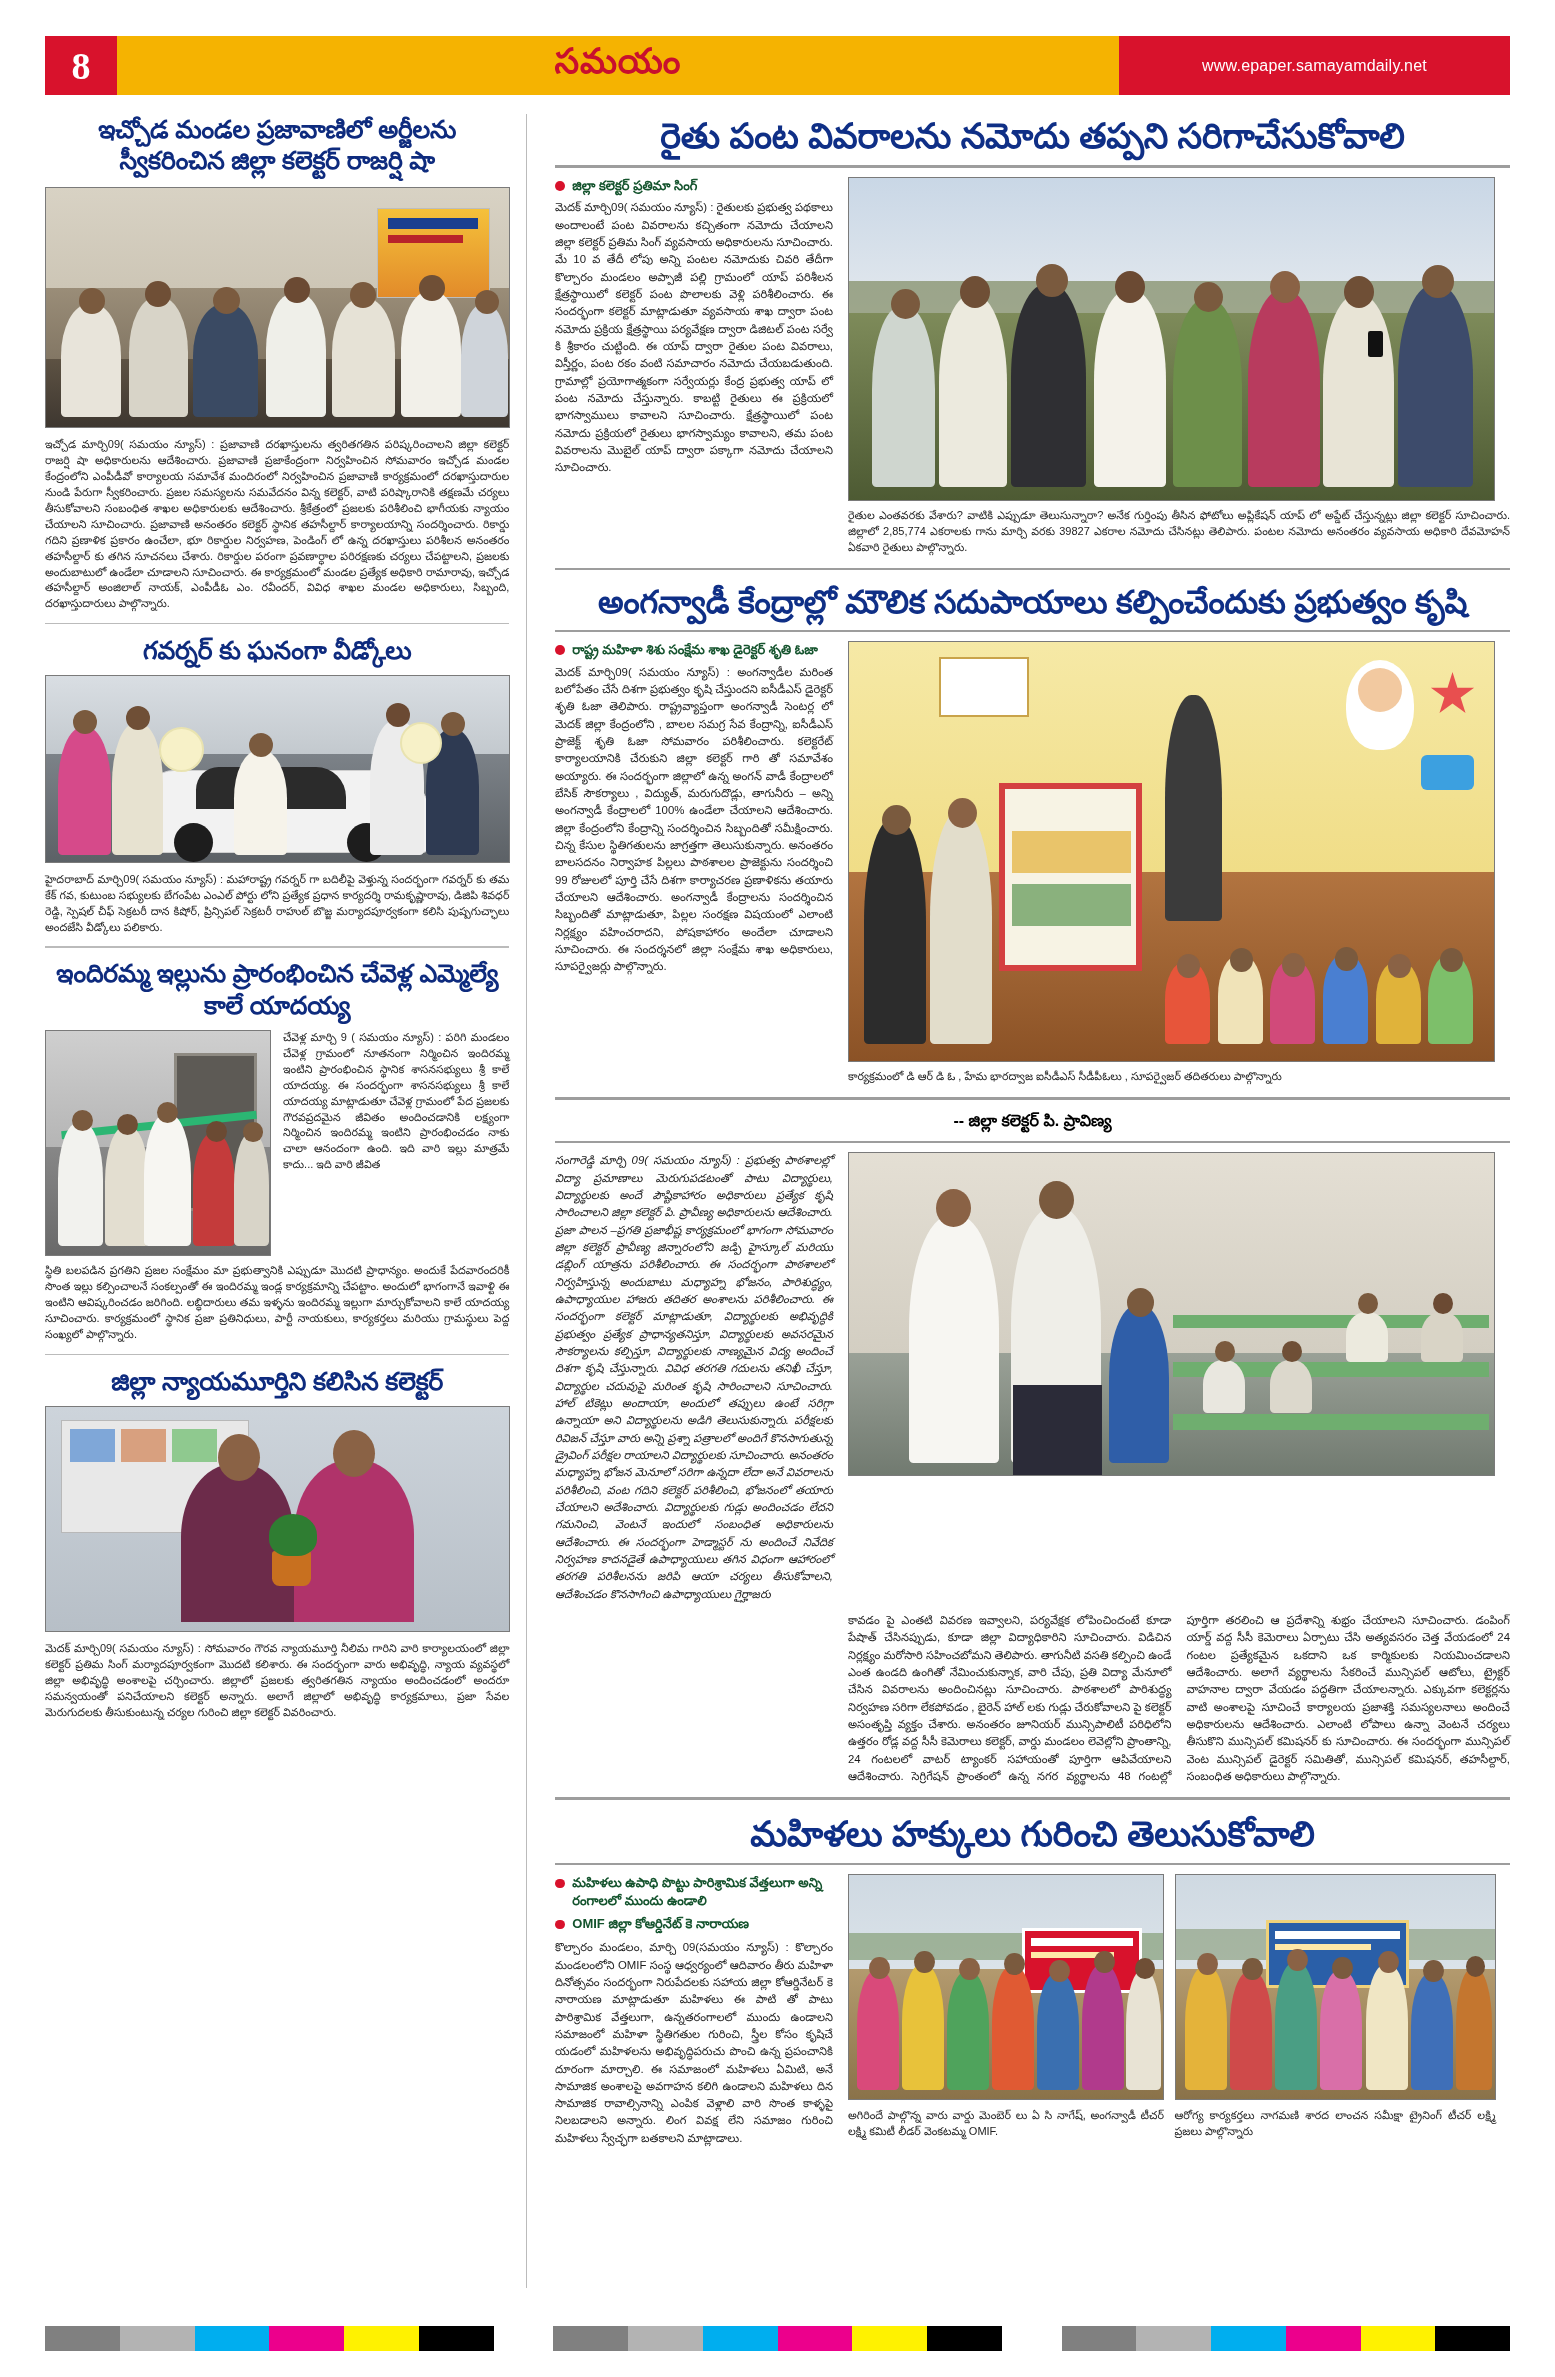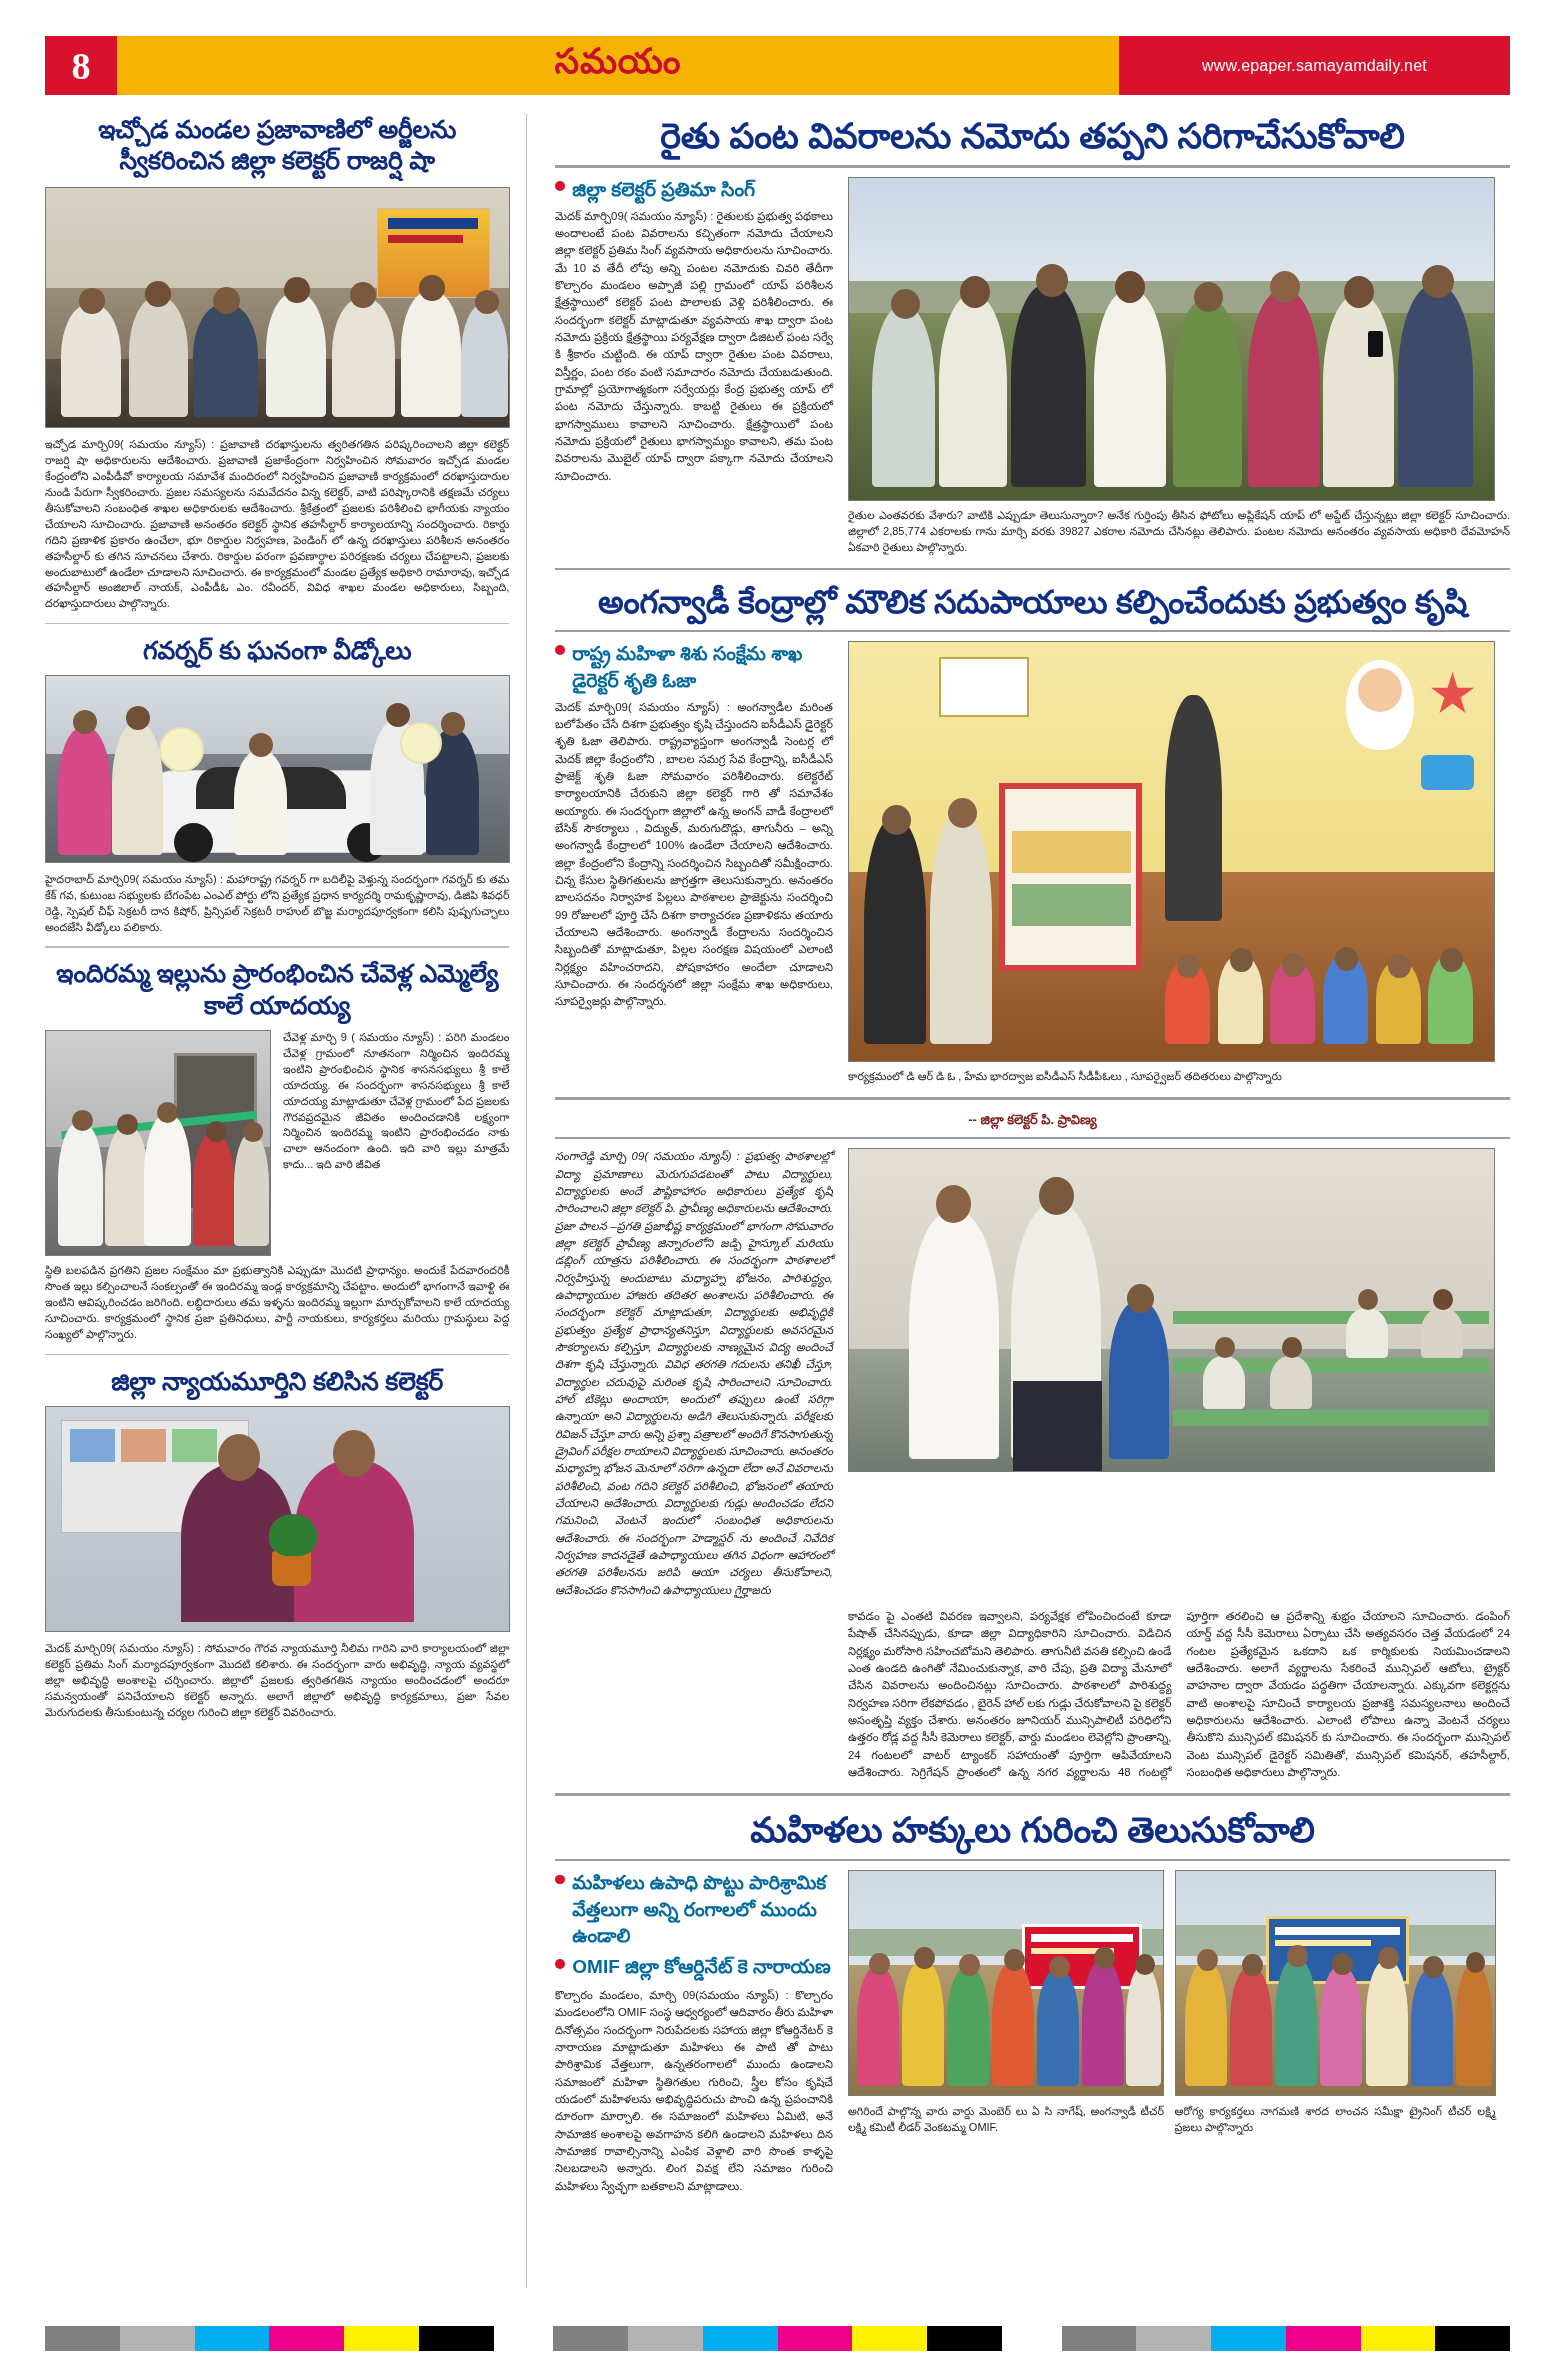--- a/index.html
+++ b/index.html
@@ -106,28 +106,28 @@
     line-height: 1.45;
     text-align: justify;
   }
   .rule {
     height: 1.5px; background: #bbbbbb; margin: 10.5px 0;
   }
   .rule-thick { height: 2.3px; background: #9d9d9d; margin: 12px 0; }
 
   .bullet-line {
     display: flex; gap: 7.5px; align-items: flex-start;
-    font-size: 19px; font-weight: bold; color: #0369a1;
+    font-size: 13px; font-weight: bold; color: #14532d;
     line-height: 1.4; margin-bottom: 4.5px;
   }
   .dot {
     min-width: 9.8px; height: 9.8px; border-radius: 50%;
     background: #d8122c; margin-top: 4.5px;
   }
-  .subline-blue { font-size: 13px; font-weight: bold; color:#7f1d1d; }
+  .subline-blue { font-size: 16px; font-weight: bold; color:#000000; }
 
   
   .photo {
     position: relative;
     overflow: hidden;
     background: #8a8f96;
     border: 0.8px solid #7a7a7a;
   }
   .photo .sky { position:absolute; left:0; right:0; top:0; height:42%; }
   .photo .ground { position:absolute; left:0; right:0; bottom:0; height:58%; }

